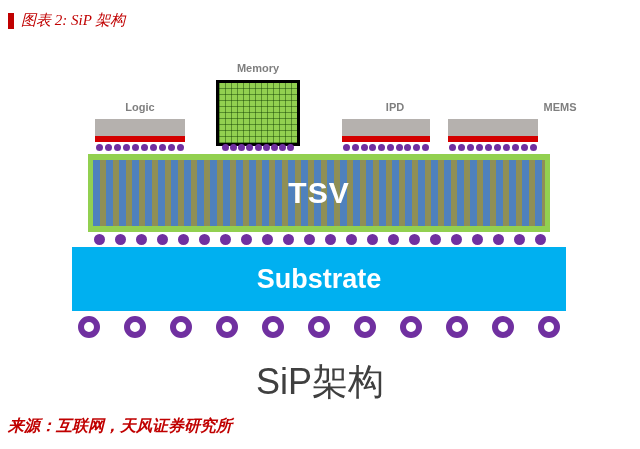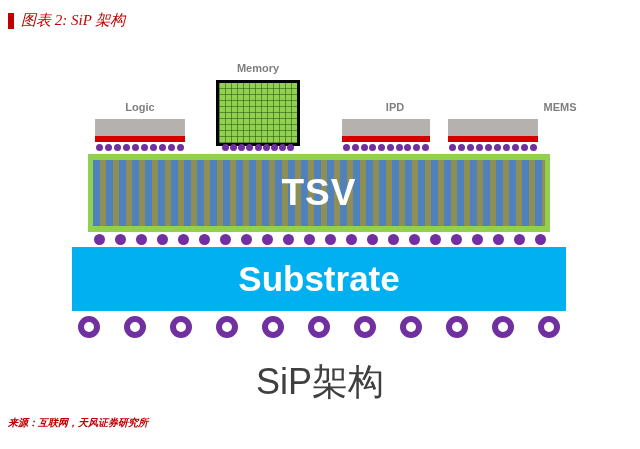--- a/index.html
+++ b/index.html
@@ -51,38 +51,38 @@
     position:absolute;background:var(--pkg-green,#92d050);
     padding:6px 5px;box-sizing:border-box;
   }
   .tsv-stripes{
     width:100%;height:100%;
     background:repeating-linear-gradient(90deg,
       var(--stripe-blue,#4f81bd) 0 7px,
       var(--stripe-olive,#8f8f55) 7px 13px);
     display:flex;align-items:center;justify-content:center;
   }
-  .tsv-label{color:#ffffff;font-weight:bold;font-size:37px;letter-spacing:1px;}
+  .tsv-label{color:#ffffff;font-weight:bold;font-size:30px;letter-spacing:1px;}
 
   
   .substrate{
     position:absolute;background:var(--substrate-cyan,#00b0f0);
     display:flex;align-items:center;justify-content:center;
   }
-  .substrate-label{color:#ffffff;font-weight:bold;font-size:35px;}
+  .substrate-label{color:#ffffff;font-weight:bold;font-size:27px;}
 
   
   .caption{
     position:absolute;left:0;width:640px;text-align:center;
     font-size:36px;color:var(--caption-dark,#3f3f3f);font-weight:500;
   }
   .footer{
     position:absolute;left:8px;top:416px;
     font-family:Liberation Sans, sans-serif;font-weight:bold;font-style:italic;
-    font-size:10px;color:var(--accent-red,#c00000);white-space:nowrap;
+    font-size:16px;color:var(--accent-red,#c00000);white-space:nowrap;
   }
 </style>
 </head>
 <body>
 
 <div class="page">
 
   <div class="header">
     <div class="header-bar"></div>
     <div class="header-title">图表 2: SiP 架构</div>

